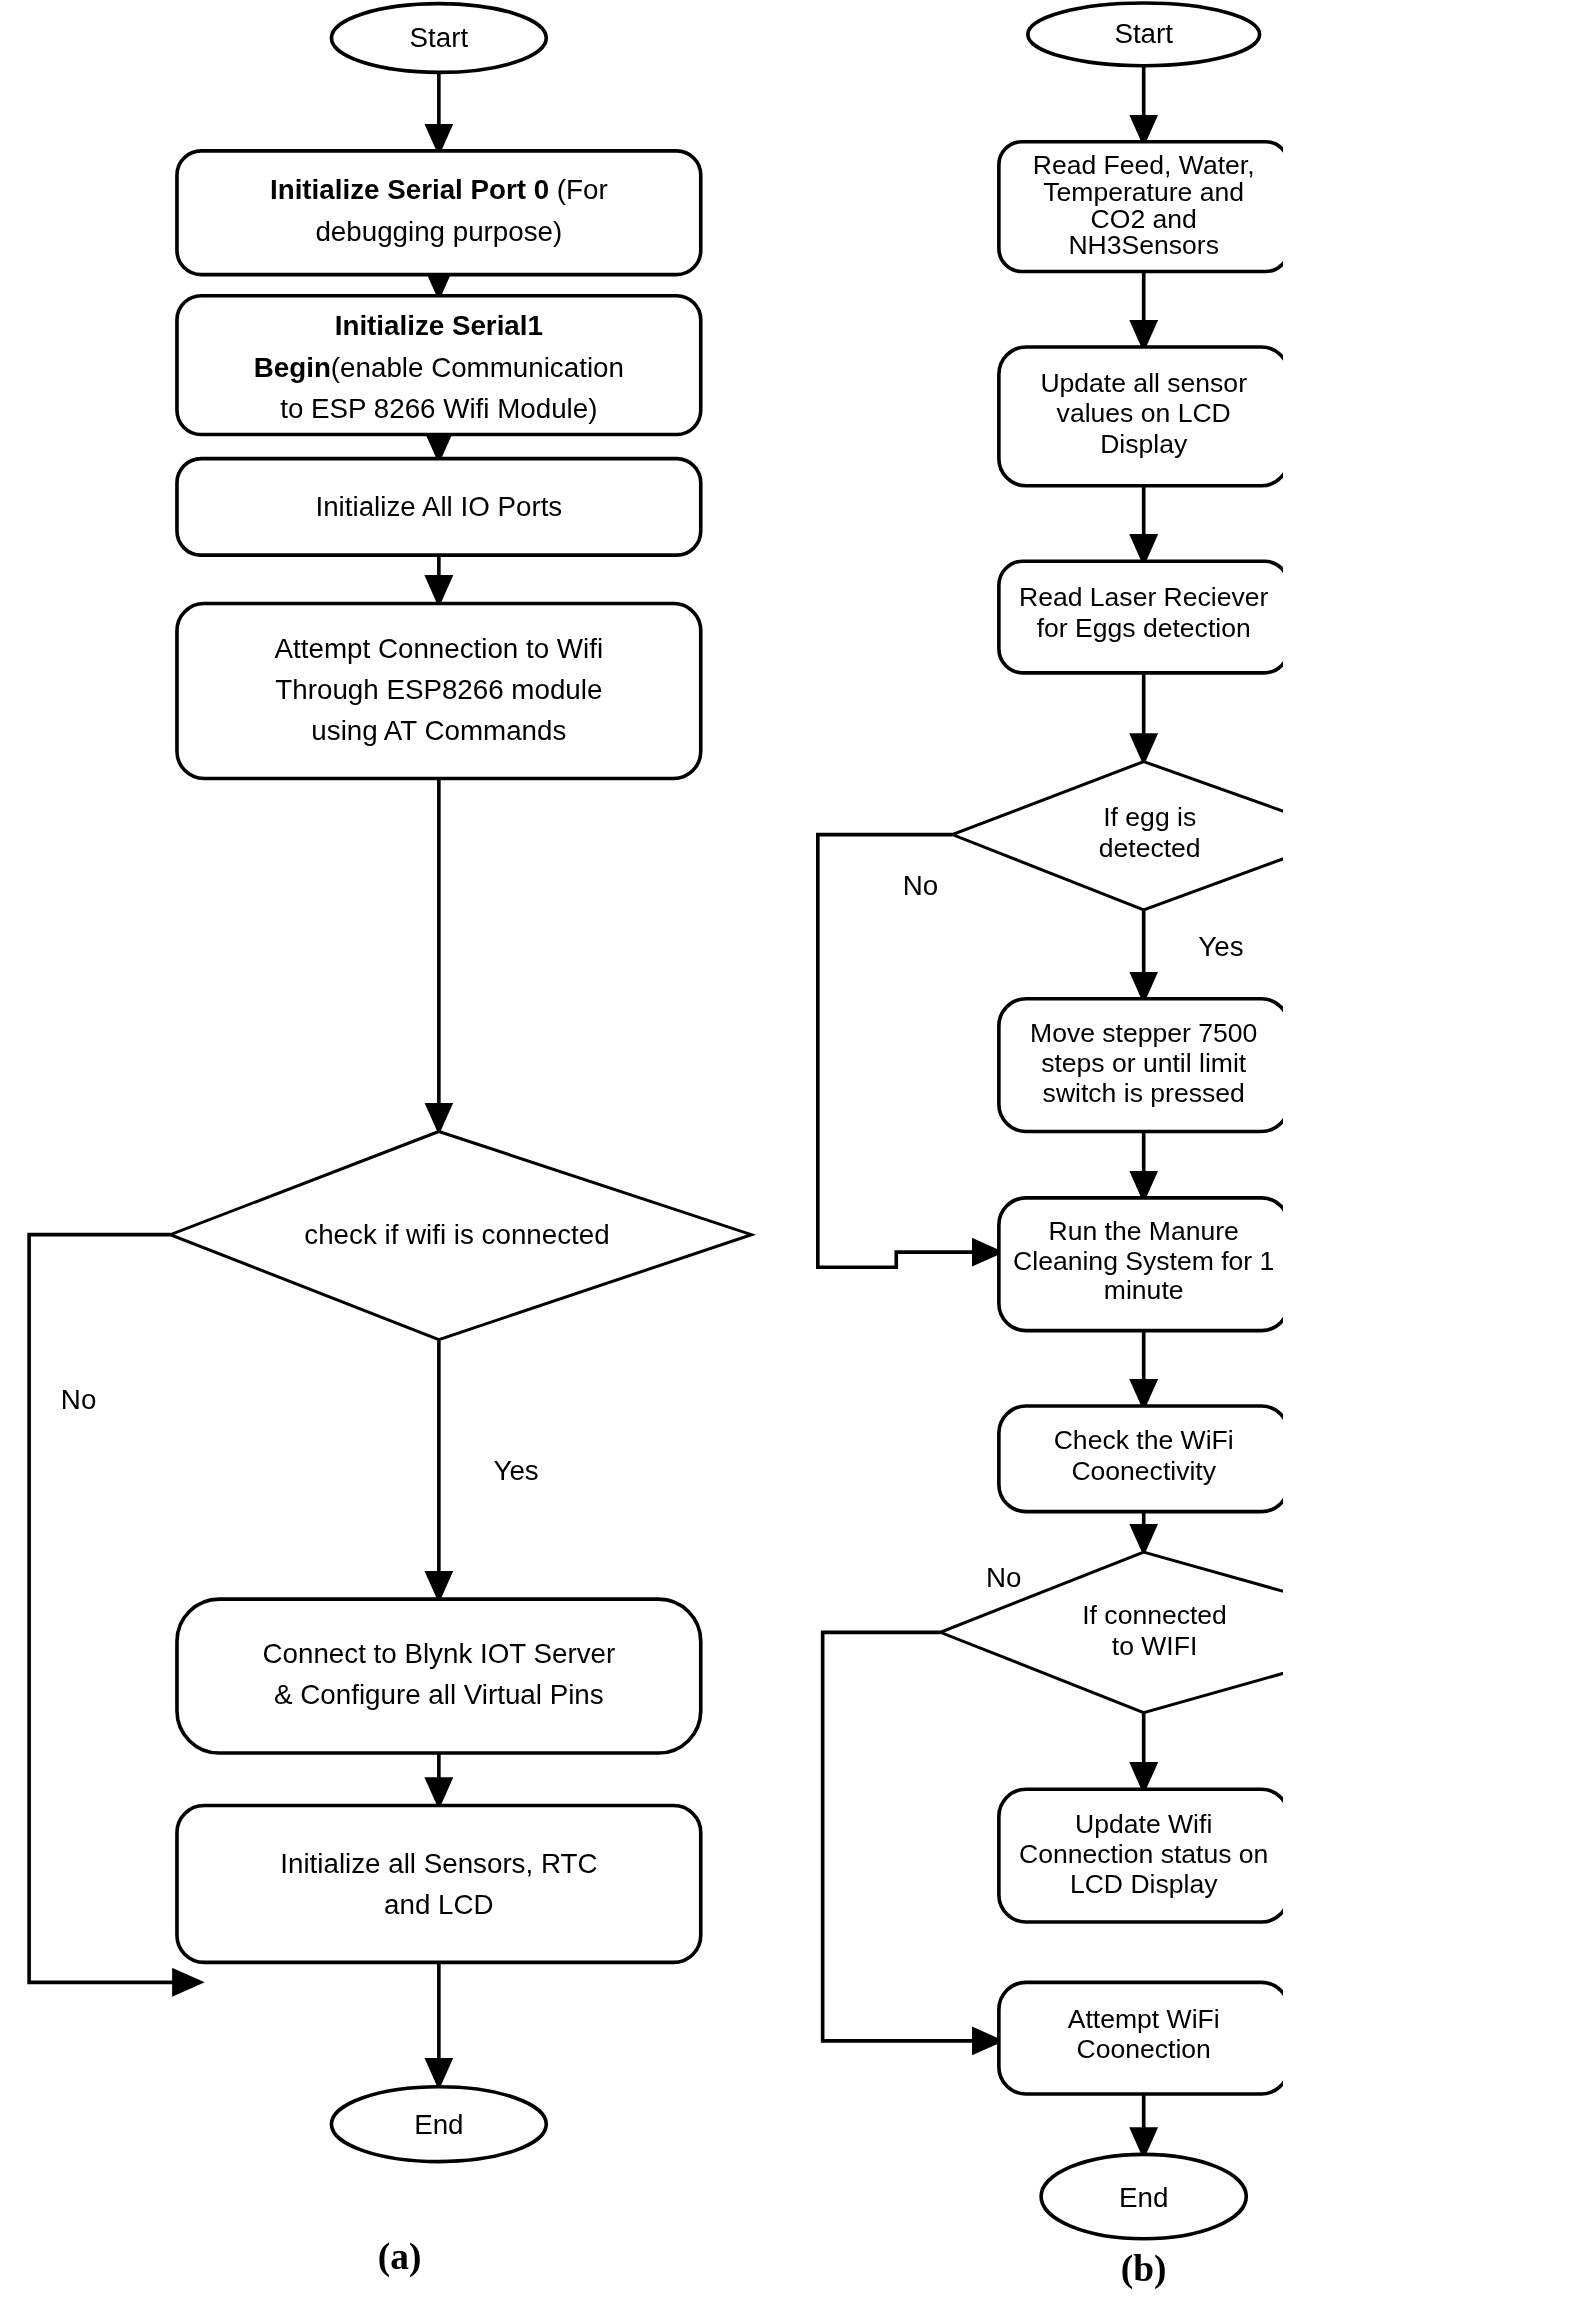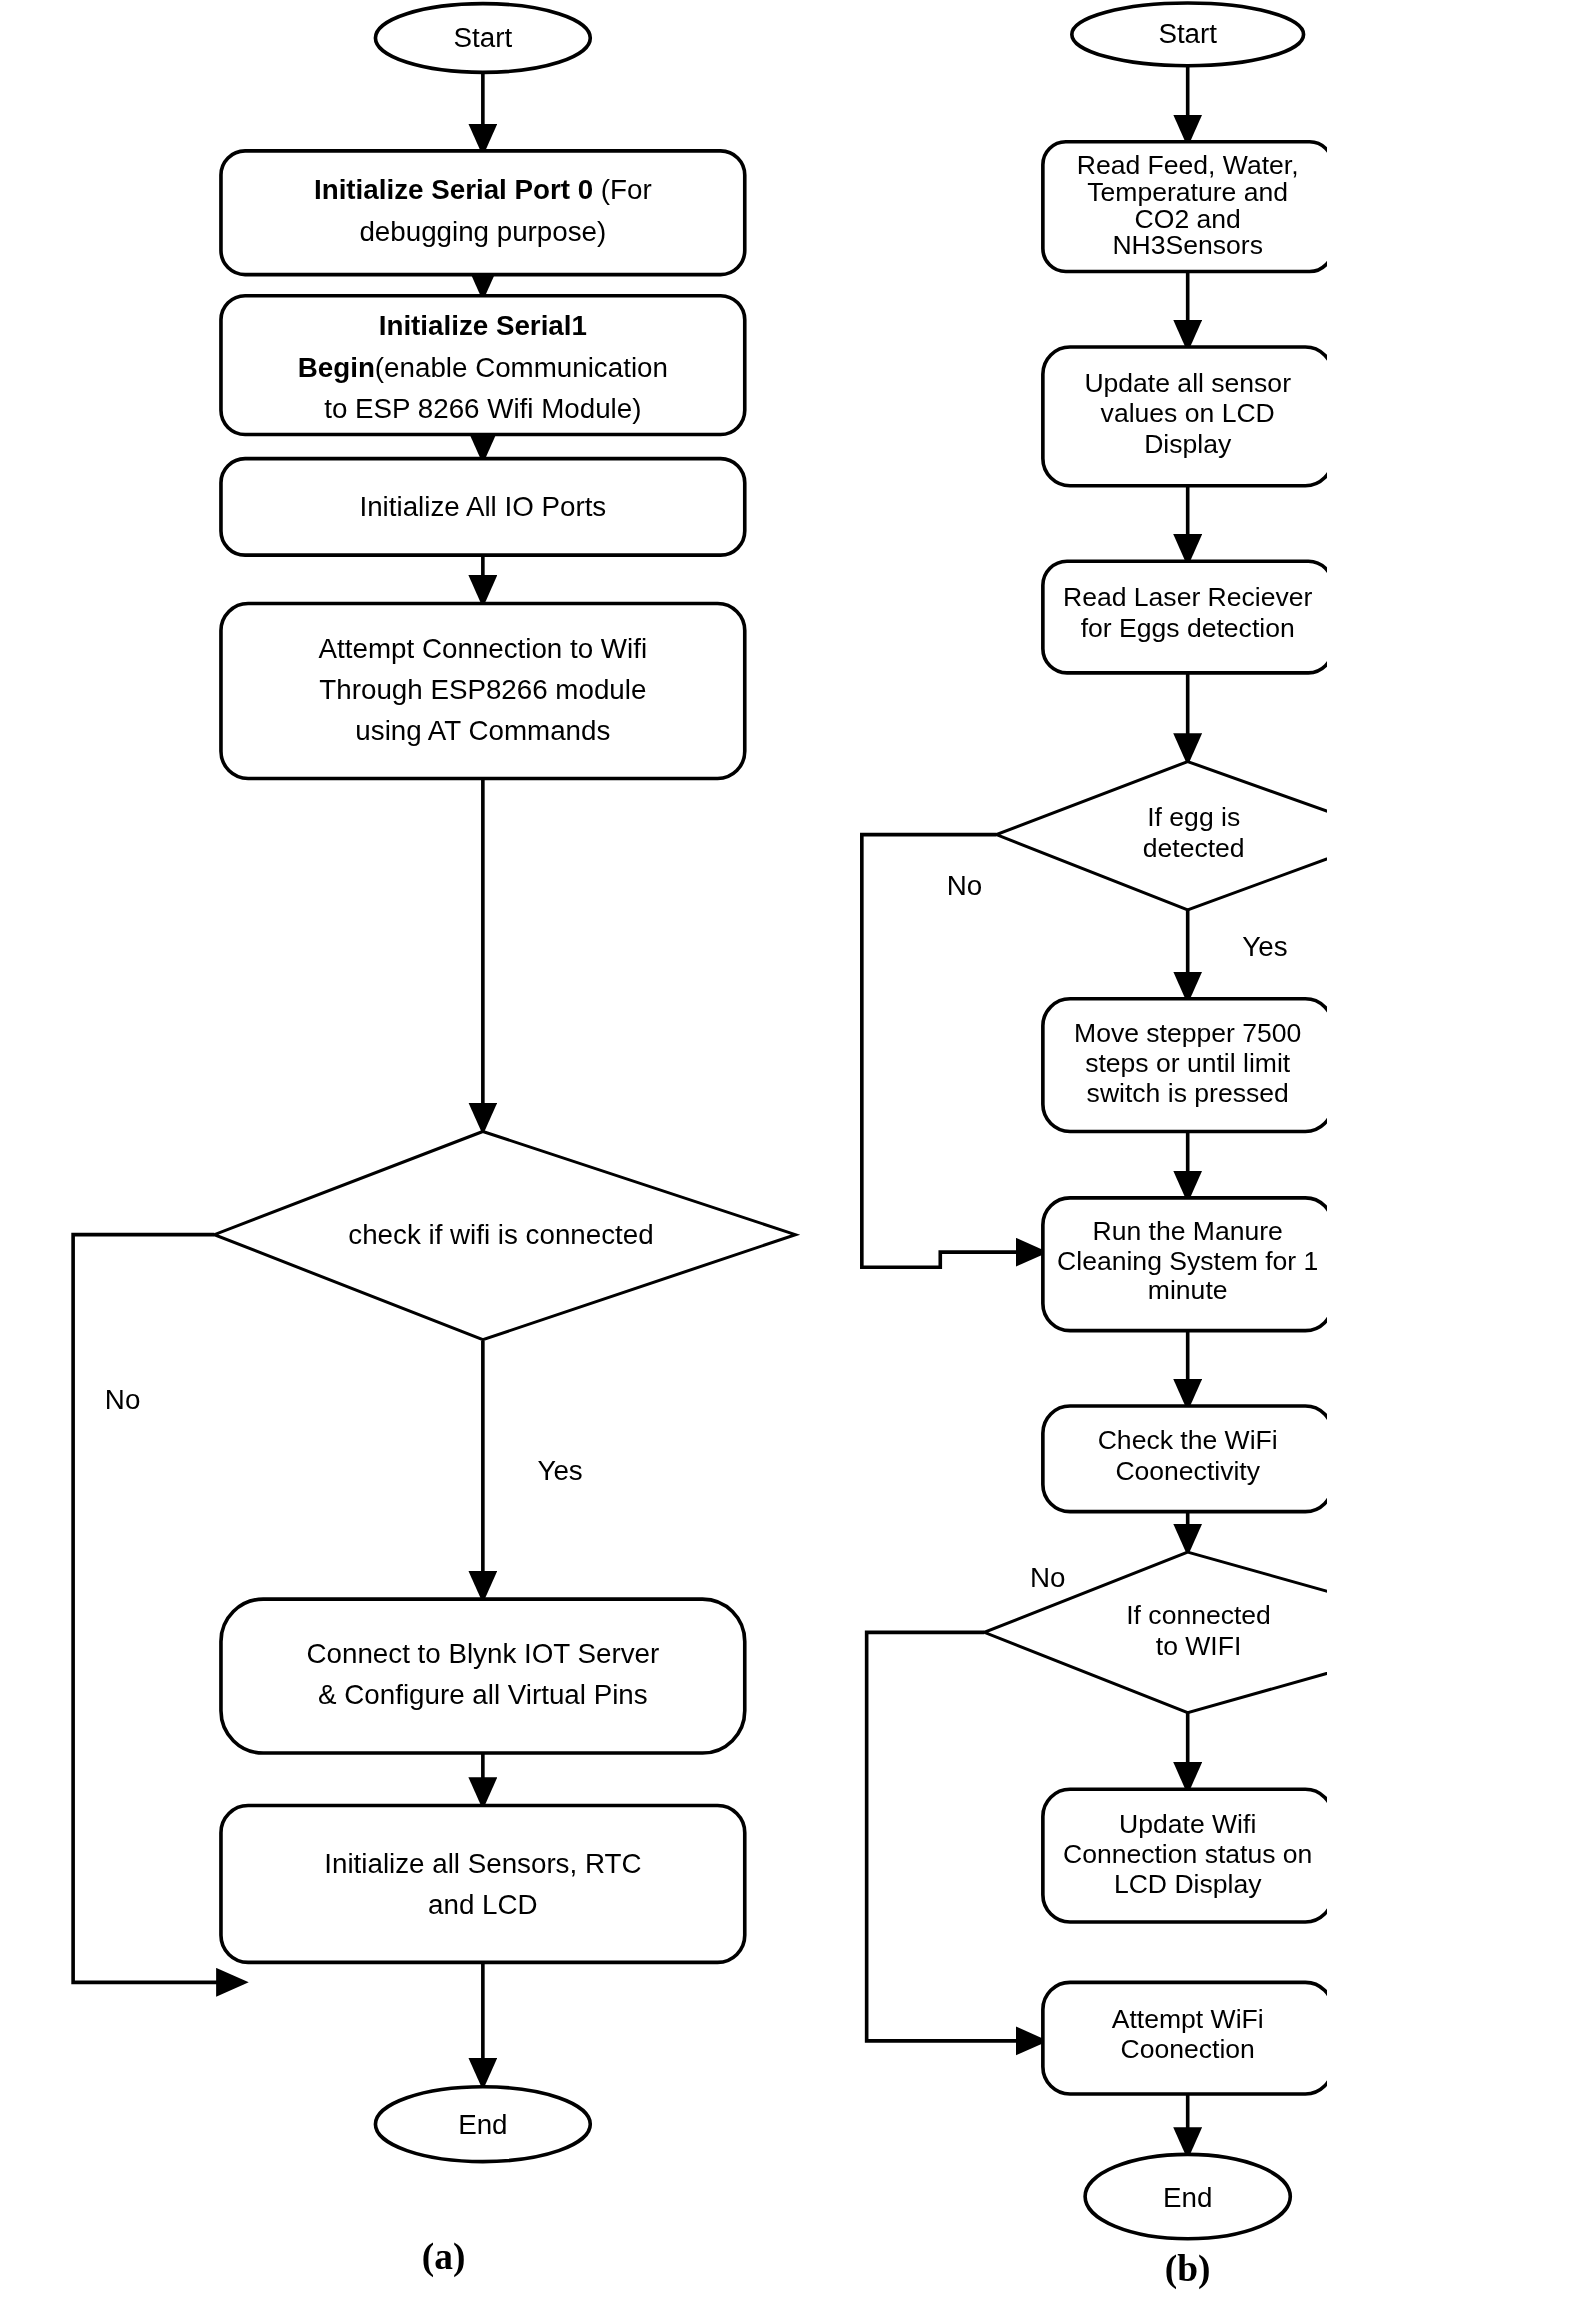--- a/index.html
+++ b/index.html
@@ -1,17 +1,17 @@
 <!DOCTYPE html>
 <html style="font-size:9.7px"><head>
 <meta charset="utf-8">
 <style>
   html,body{margin:0;padding:0;background:#ffffff;}
   body{font-family:"Liberation Sans", sans-serif;}
-  #root{position:relative;width:1283px;height:2307px;background:#fff;overflow:hidden;margin-left:44px;}
+  #root{position:relative;width:1283px;height:2307px;background:#fff;overflow:hidden;}
   svg.chart{position:absolute;left:0;top:0;width:1591px;height:2307px;}
   .shape{fill:#ffffff;stroke:#000000;stroke-width:6;}
   .shape-thin{fill:#ffffff;stroke:#000000;stroke-width:5;}
   .conn{stroke:#000000;stroke-width:6;fill:none;}
   .node-text{font-family:"Liberation Sans", sans-serif;fill:#000;text-anchor:middle;}
   .t42{font-size:44px;}
   .t44{font-size:46px;}
   .bold{font-weight:bold;}
   .edge-label{font-family:"Liberation Sans", sans-serif;fill:#000;font-size:46px;text-anchor:middle;}
   .panel-label{font-family:"Liberation Serif", serif;fill:#000;font-size:62px;font-weight:bold;text-anchor:middle;}

